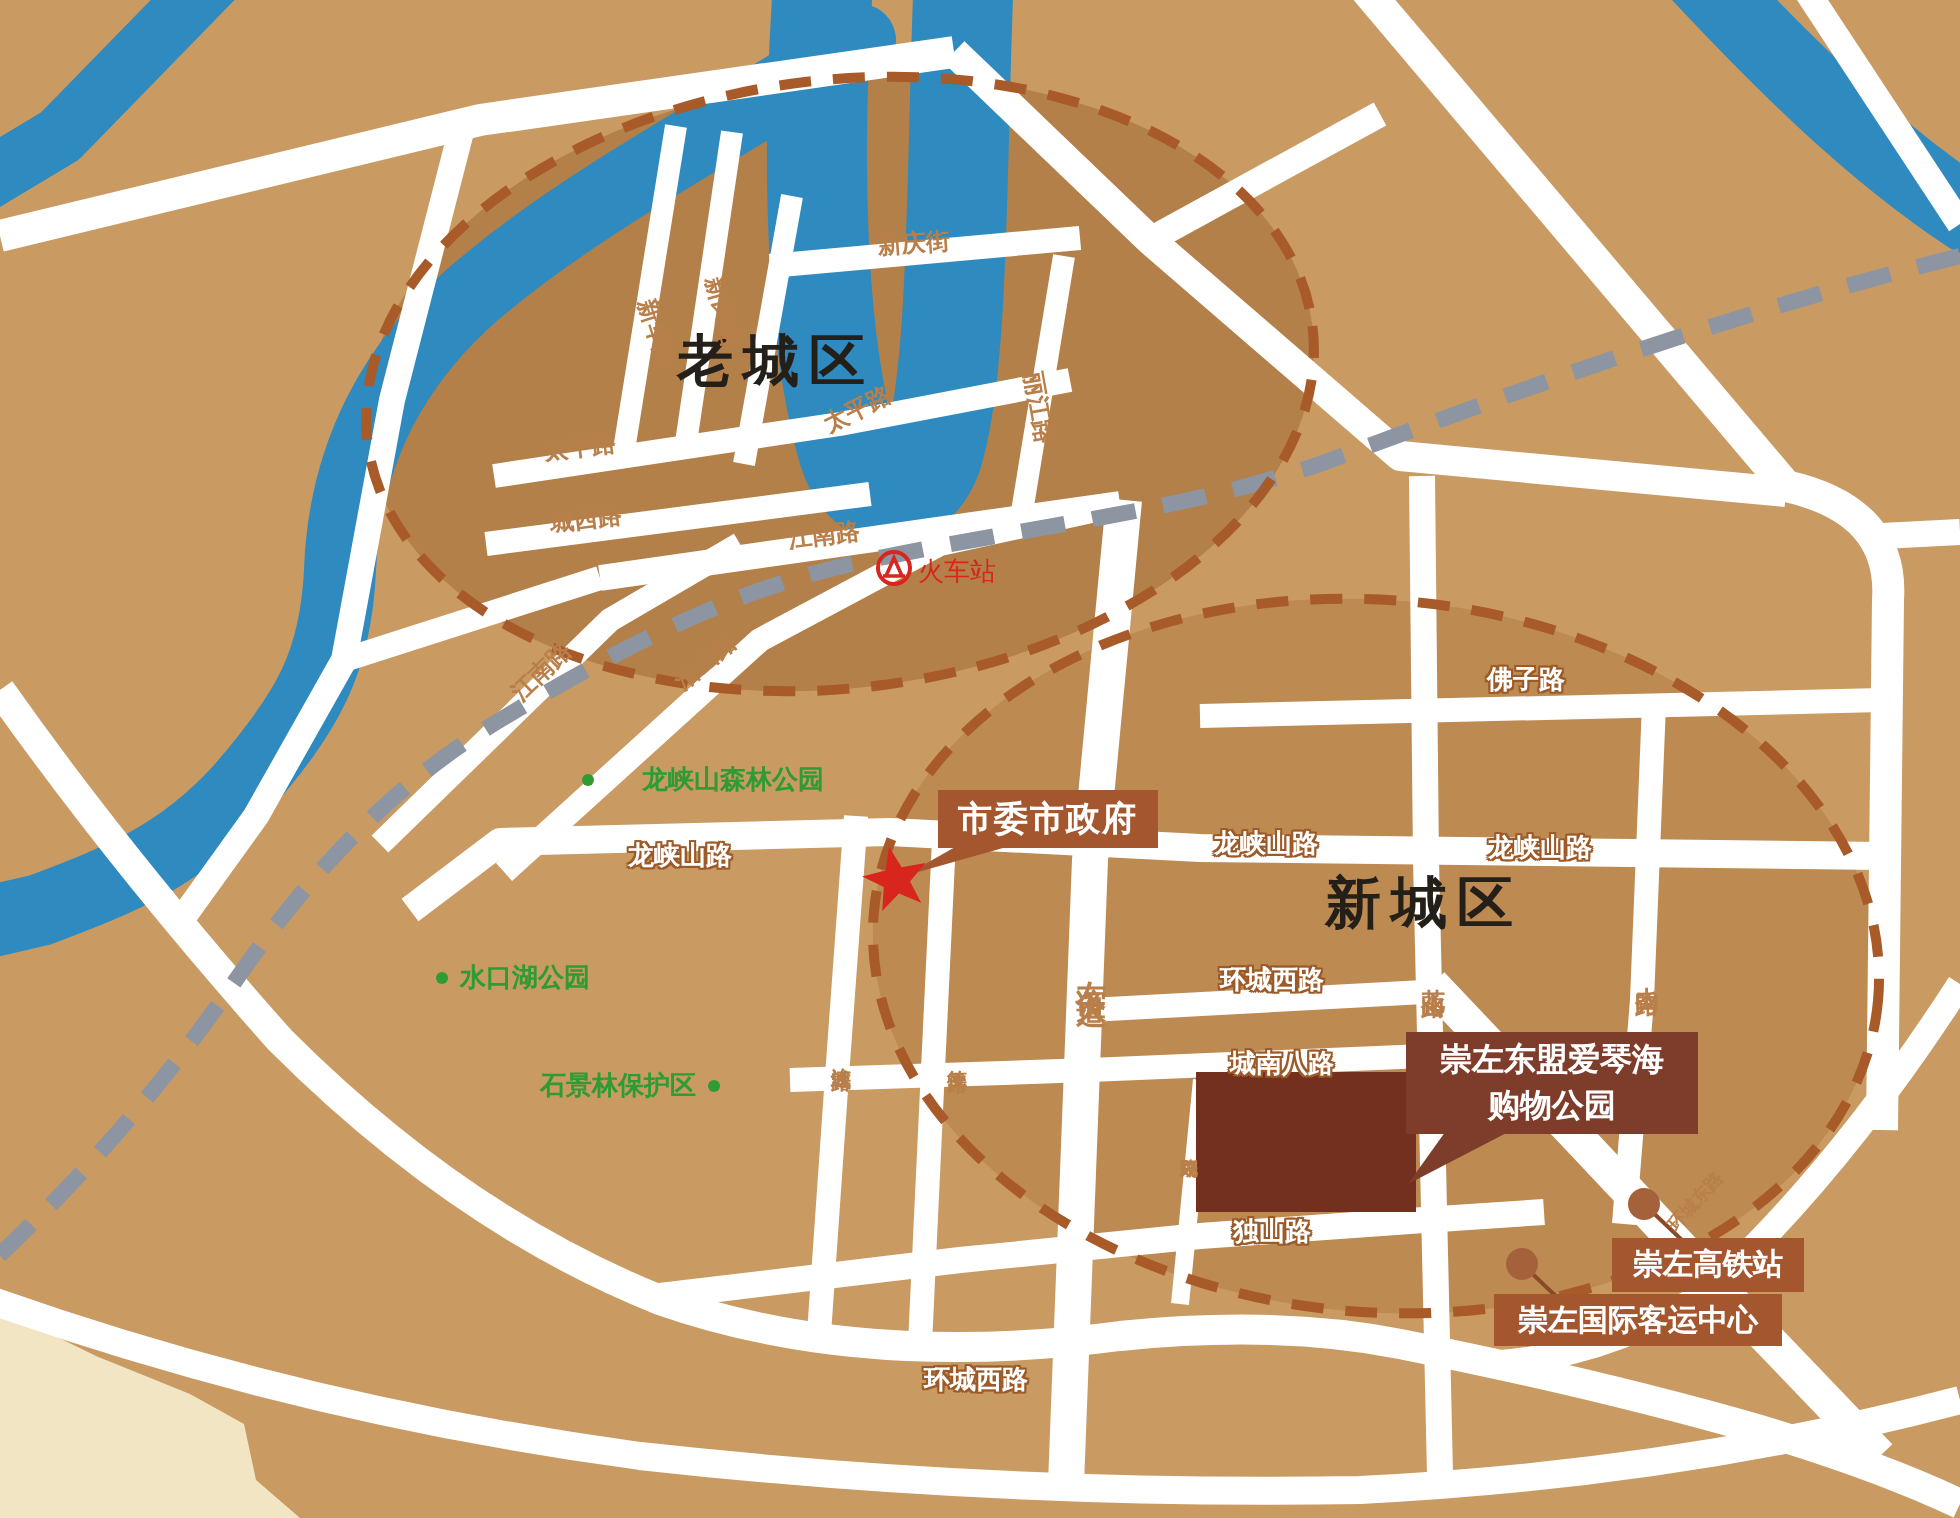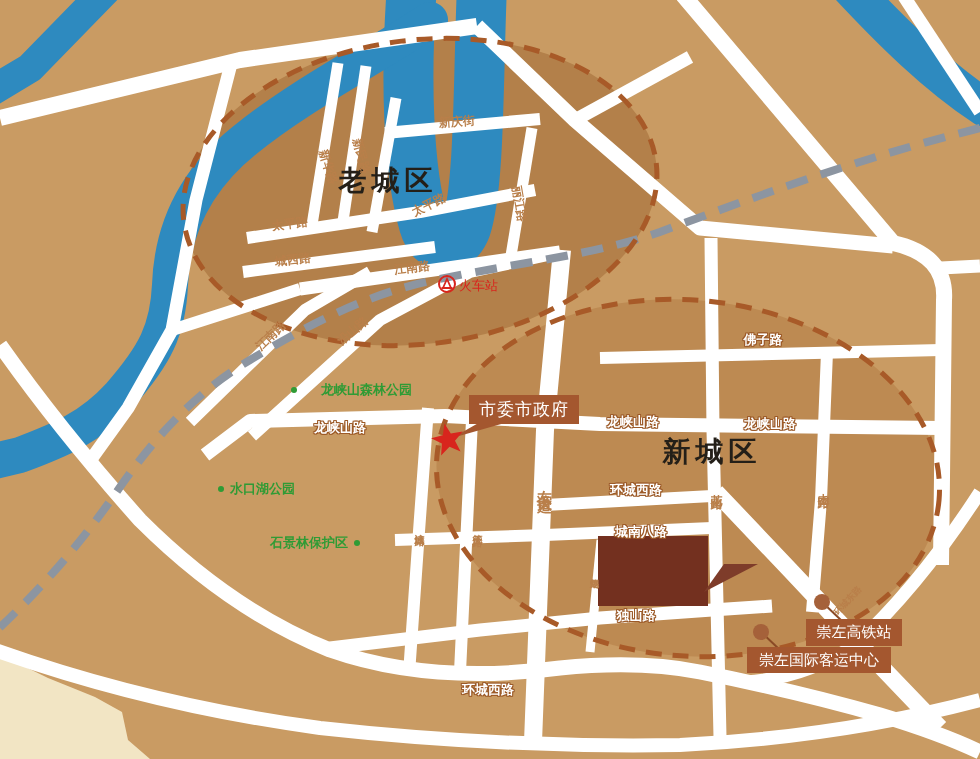--- a/index.html
+++ b/index.html
@@ -18,21 +18,21 @@
   .rl-out{font-size:13px;font-weight:bold;color:#ffffff;
     text-shadow:-1px -1px 0 #9c5a28,1px -1px 0 #9c5a28,-1px 1px 0 #9c5a28,1px 1px 0 #9c5a28,0 -1px 0 #9c5a28,0 1px 0 #9c5a28,-1px 0 0 #9c5a28,1px 0 0 #9c5a28;}
   .rl-v{writing-mode:vertical-rl;text-orientation:upright;letter-spacing:2px;}
   .lg{font-size:15px;letter-spacing:3px;}
   .sm{font-size:10px;letter-spacing:1px;}
   .xs{font-size:9px;letter-spacing:0;}
   
   .park{display:flex;align-items:center;gap:6px;font-size:13px;font-weight:bold;color:#2f9b35;transform:translate(0,-50%);}
   .pdot{width:6px;height:6px;border-radius:50%;background:#2f9b35;flex:0 0 auto;}
   
-  .poibox{position:absolute;background:#a4572f;color:#fff;font-weight:normal;text-align:center;
+  .poibox{position:absolute;background:#a4572f;color:#fff;font-weight:bold;text-align:center;
     display:flex;align-items:center;justify-content:center;}
   .gov{left:469px;top:395px;width:110px;height:29px;font-size:17px;letter-spacing:1px;}
   .shop{left:703px;top:516px;width:146px;height:51px;background:#7e3c2a;font-size:16px;line-height:23px;flex-direction:column;}
   .hsr{left:806px;top:619px;width:96px;height:27px;font-size:15px;}
   .bus{left:747px;top:647px;width:144px;height:26px;font-size:15px;}
   .trainlbl{position:absolute;left:459px;top:277px;font-size:13px;font-weight:normal;color:#d8251d;}
 </style>
 </head>
 <body>
 
@@ -133,20 +133,24 @@
     <span class="pdot"></span>
     <span>水口湖公园</span>
   </div>
   <div class="lbl park" style="left:230px;top:543px;margin-left:40px;">
     <span>石景林保护区</span>
     <span class="pdot"></span>
   </div>
 
   <div class="poibox gov">市委市政府</div>
   <div class="trainlbl">火车站</div>
+  <div class="poibox shop">
+    <div>崇左东盟爱琴海</div>
+    <div>购物公园</div>
+  </div>
   <div class="poibox hsr">崇左高铁站</div>
   <div class="poibox bus">崇左国际客运中心</div>
 
   <div class="lbl rl" style="left:328px;top:167px;transform:translate(-50%,-50%) rotate(72deg);">新华路</div>
   <div class="lbl rl" style="left:361px;top:156px;transform:translate(-50%,-50%) rotate(75deg);">新民路</div>
   <div class="lbl rl" style="left:457px;top:122px;transform:translate(-50%,-50%) rotate(-4deg);">新庆街</div>
   <div class="lbl rl" style="left:429px;top:205px;transform:translate(-50%,-50%) rotate(-27deg);">太平路</div>
   <div class="lbl rl" style="left:290px;top:224px;transform:translate(-50%,-50%) rotate(-7deg);">太平路</div>
   <div class="lbl rl" style="left:293px;top:260px;transform:translate(-50%,-50%) rotate(-7deg);">城西路</div>
   <div class="lbl rl" style="left:412px;top:268px;transform:translate(-50%,-50%) rotate(-7deg);">江南路</div>

